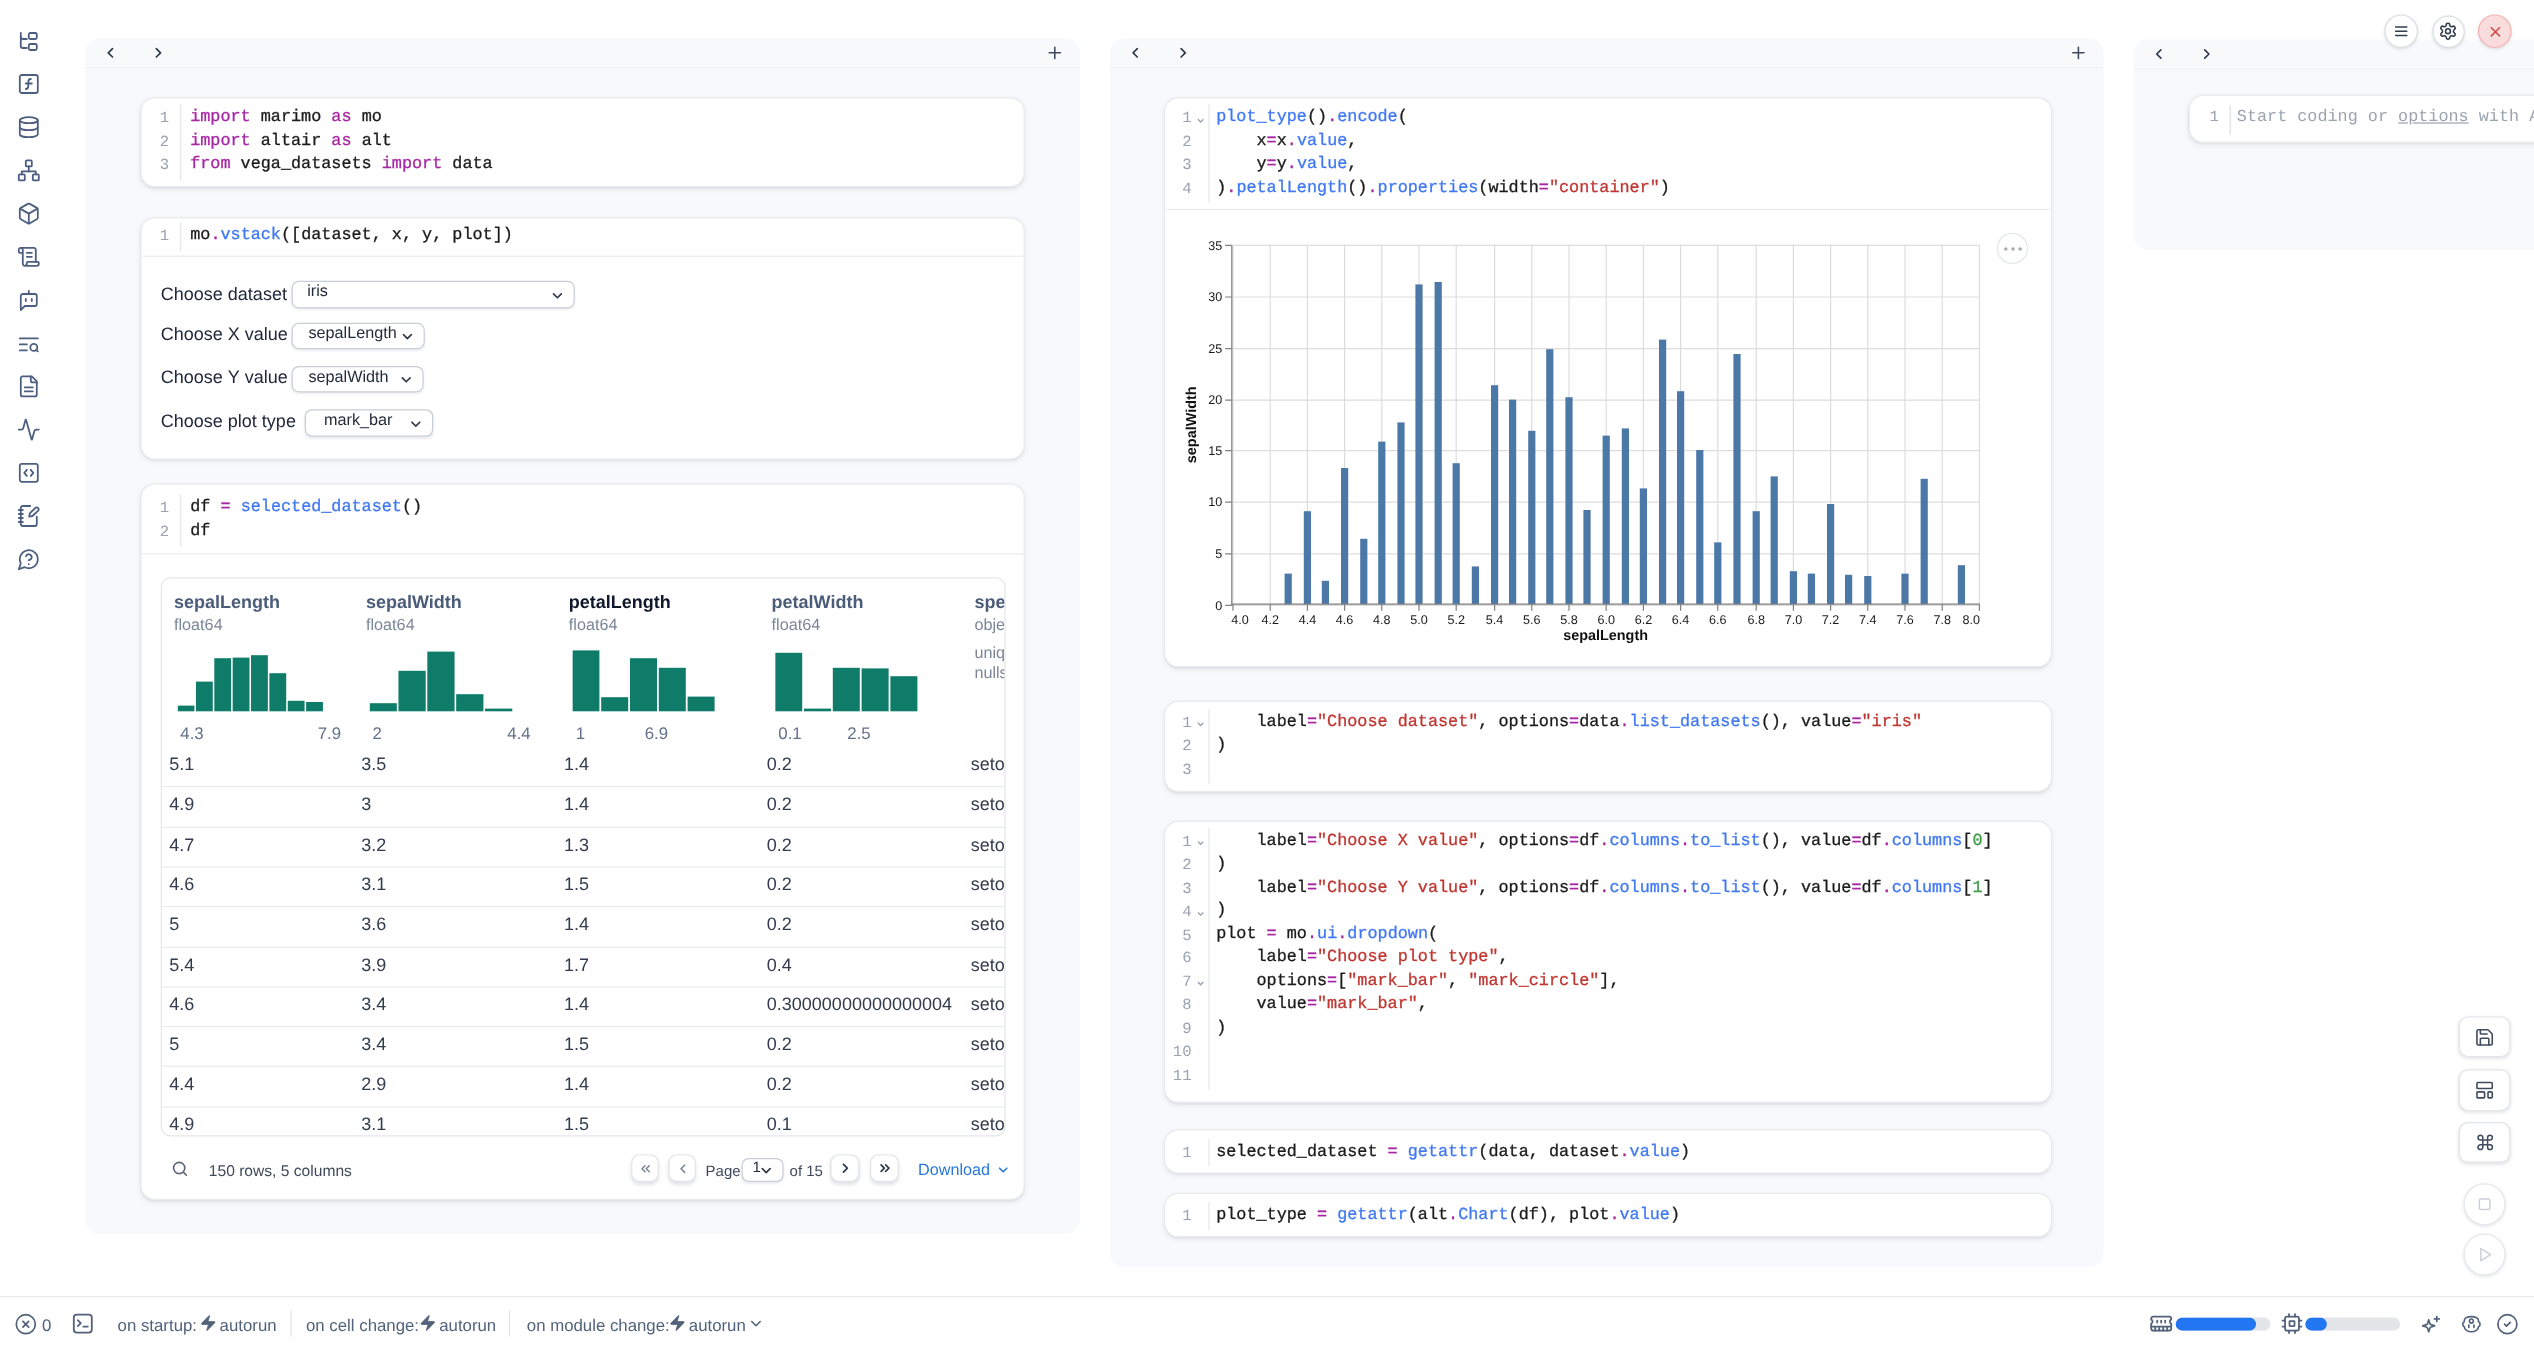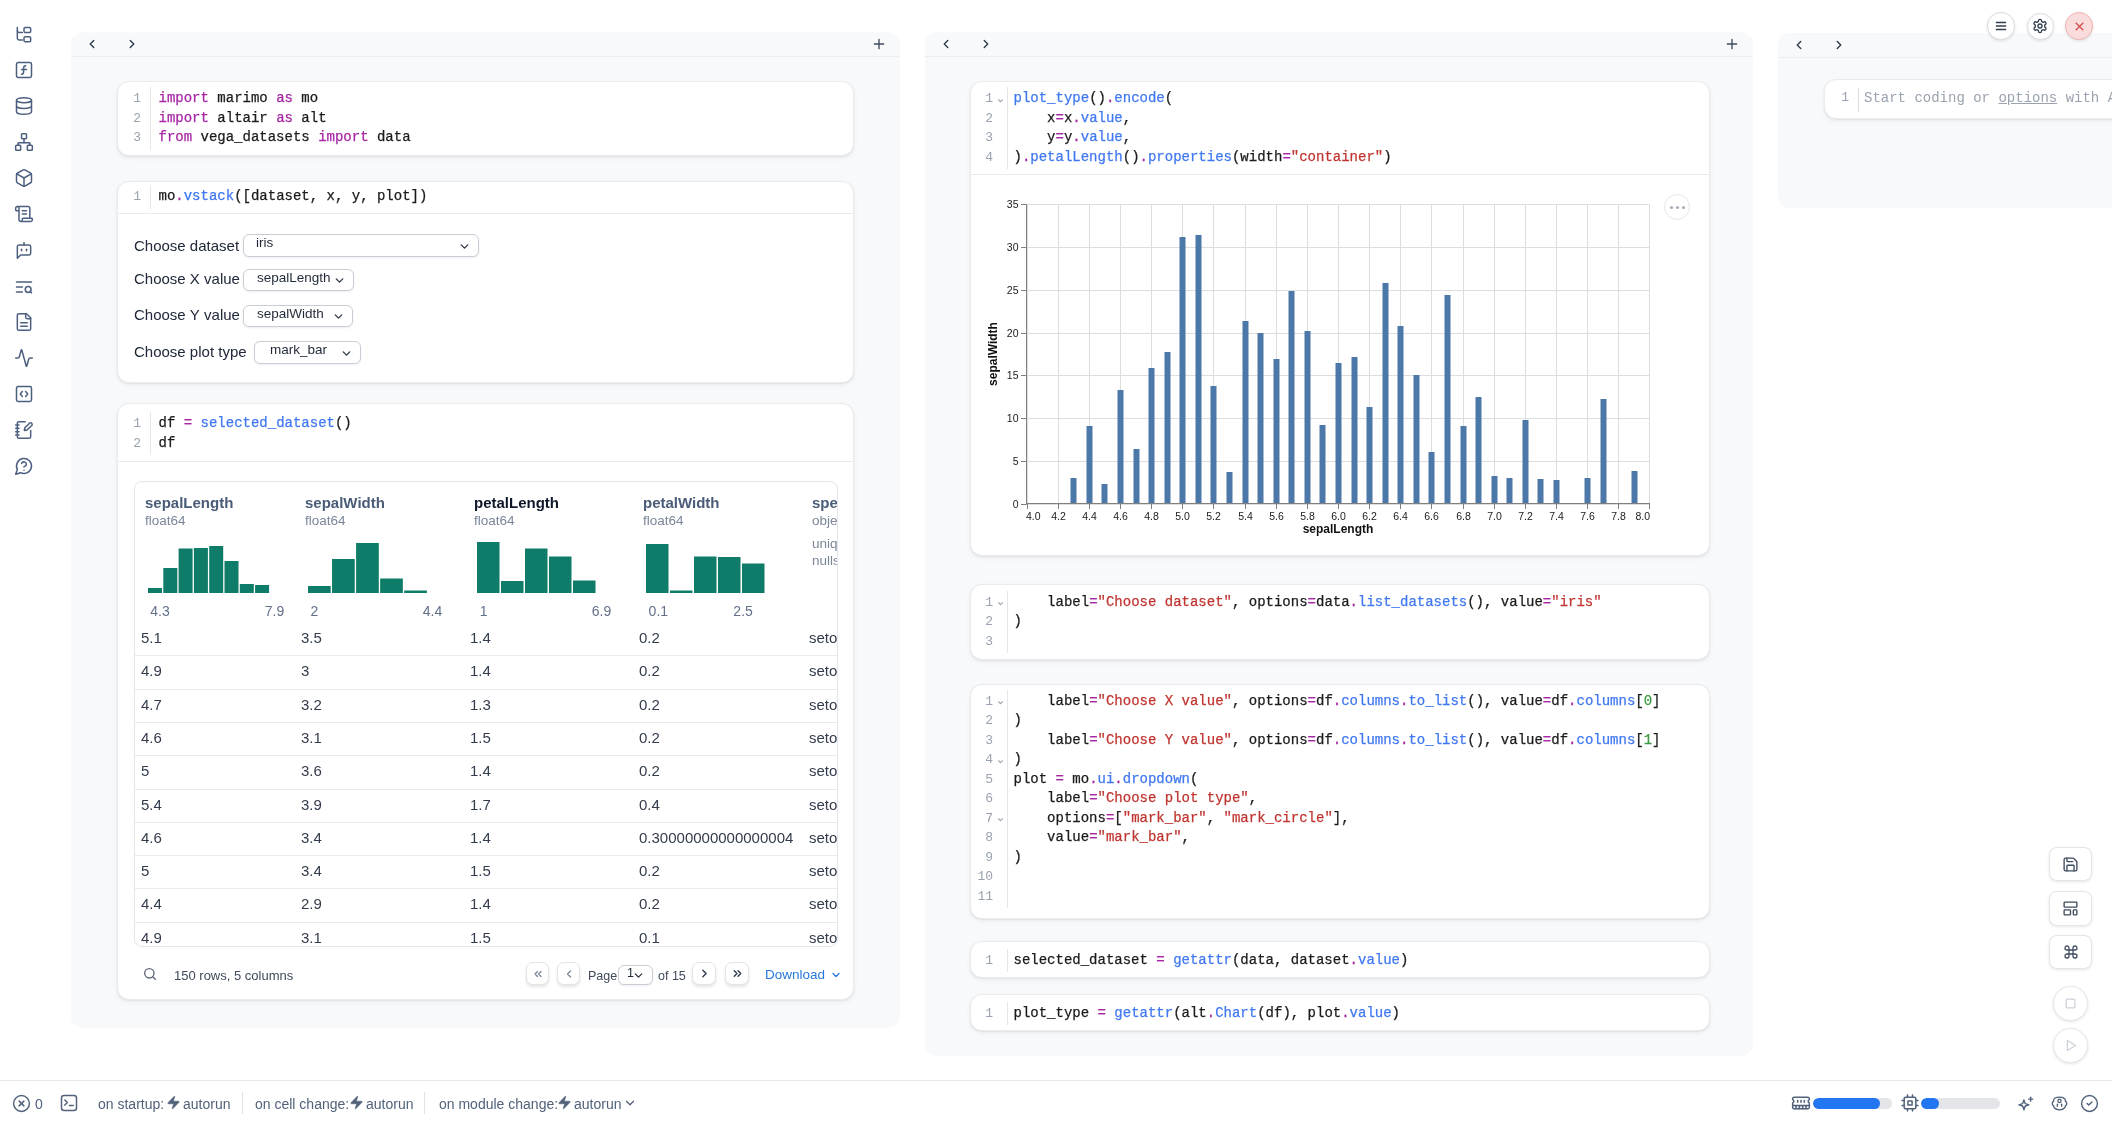--- a/index.html
+++ b/index.html
@@ -131,30 +131,30 @@
       <div style="position:absolute;left:175.5px;top:120.5px;font:14px 'Liberation Sans', sans-serif;color:#62708a">2</div>
       <div style="position:absolute;left:233.25px;width:74px;top:120.5px;font:14px 'Liberation Sans', sans-serif;color:#62708a;text-align:right">4.4</div>
       <svg style="position:absolute;left:342.2px;top:56.5px" width="120" height="54">
         <rect x="0.00" y="3.0" width="22.5" height="51" fill="#0e7c68"></rect>
         <rect x="24.00" y="42.0" width="22.5" height="12" fill="#0e7c68"></rect>
         <rect x="48.00" y="9.5" width="22.5" height="44.5" fill="#0e7c68"></rect>
         <rect x="72.00" y="17.5" width="22.5" height="36.5" fill="#0e7c68"></rect>
         <rect x="96.00" y="41.5" width="22.5" height="12.5" fill="#0e7c68"></rect>
       </svg>
       <div style="position:absolute;left:344.7px;top:120.5px;font:14px 'Liberation Sans', sans-serif;color:#62708a">1</div>
-      <div style="position:absolute;left:402.2px;width:74px;top:120.5px;font:14px 'Liberation Sans', sans-serif;color:#62708a;text-align:right">6.9</div>
+      <div style="position:absolute;left:402.2px;width:74px;top:120.5px;font:14px 'Liberation Sans', sans-serif;color:#62708a;">6.9</div>
       <svg style="position:absolute;left:511.1px;top:56.5px" width="120" height="54">
         <rect x="0.00" y="5.0" width="22.5" height="49" fill="#0e7c68"></rect>
         <rect x="24.00" y="51.5" width="22.5" height="2.5" fill="#0e7c68"></rect>
         <rect x="48.00" y="17.5" width="22.5" height="36.5" fill="#0e7c68"></rect>
         <rect x="72.00" y="18.0" width="22.5" height="36" fill="#0e7c68"></rect>
         <rect x="96.00" y="24.5" width="22.5" height="29.5" fill="#0e7c68"></rect>
       </svg>
       <div style="position:absolute;left:513.6px;top:120.5px;font:14px 'Liberation Sans', sans-serif;color:#62708a">0.1</div>
-      <div style="position:absolute;left:571.1px;width:74px;top:120.5px;font:14px 'Liberation Sans', sans-serif;color:#62708a;text-align:center">2.5</div>
+      <div style="position:absolute;left:571.1px;width:74px;top:120.5px;font:14px 'Liberation Sans', sans-serif;color:#62708a;text-align:left">2.5</div>
       <div style="position:absolute;left:677px;top:54px;font:13.5px 'Liberation Sans', sans-serif;color:#7b8698">unique:</div>
       <div style="position:absolute;left:677px;top:71px;font:13.5px 'Liberation Sans', sans-serif;color:#7b8698">nulls:</div>
       <div style="position:absolute;left:6px;top:147.0px;font:15px 'Liberation Sans', sans-serif;color:#333c4c;white-space:nowrap">5.1</div>
       <div style="position:absolute;left:166px;top:147.0px;font:15px 'Liberation Sans', sans-serif;color:#333c4c;white-space:nowrap">3.5</div>
       <div style="position:absolute;left:335px;top:147.0px;font:15px 'Liberation Sans', sans-serif;color:#333c4c;white-space:nowrap">1.4</div>
       <div style="position:absolute;left:504px;top:147.0px;font:15px 'Liberation Sans', sans-serif;color:#333c4c;white-space:nowrap">0.2</div>
       <div style="position:absolute;left:674px;top:147.0px;font:15px 'Liberation Sans', sans-serif;color:#333c4c;white-space:nowrap">setosa</div>
       <div style="position:absolute;left:0;top:173.3px;width:704px;height:1px;background:#e9ecef"></div>
       <div style="position:absolute;left:6px;top:180.3px;font:15px 'Liberation Sans', sans-serif;color:#333c4c;white-space:nowrap">4.9</div>
       <div style="position:absolute;left:166px;top:180.3px;font:15px 'Liberation Sans', sans-serif;color:#333c4c;white-space:nowrap">3</div>

